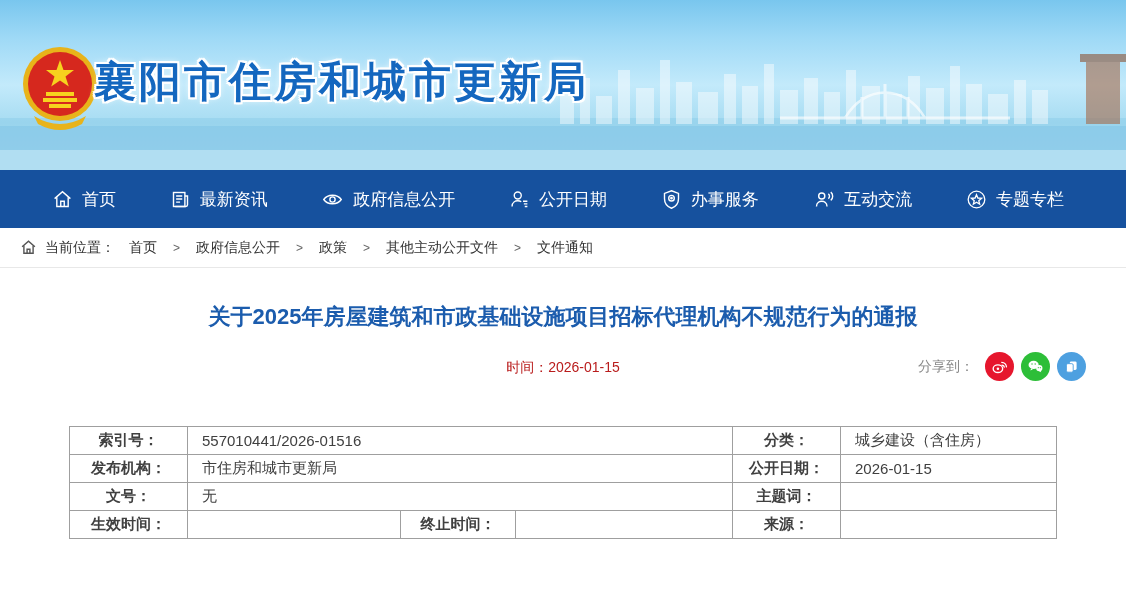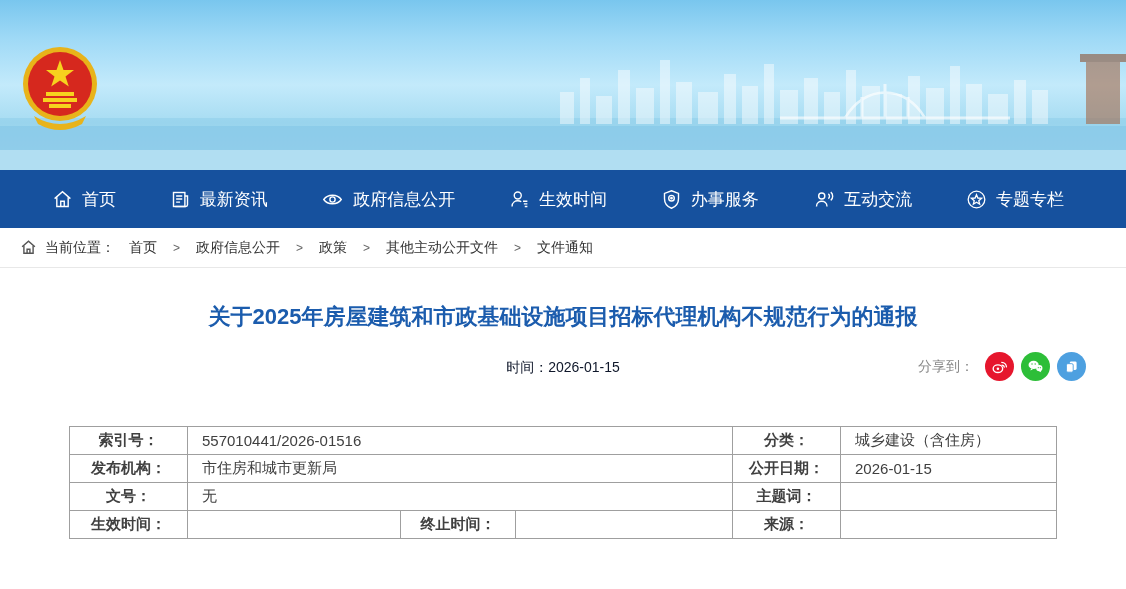--- a/index.html
+++ b/index.html
@@ -34,21 +34,21 @@
   }
   .crumb-home{display:flex;align-items:center;margin-right:8px;}
   .crumb-label{margin-right:14px;}
   .crumb-item{margin:0 0;cursor:pointer;}
   .crumb-sep{color:#666;margin:0 16px;font-size:12px;}
   
   .article-title{
     margin:34px 60px 0;text-align:center;font-size:22px;font-weight:bold;color:#1b5cad;
   }
   .meta-row{position:relative;margin-top:18px;height:34px;}
-  .meta-time{text-align:center;color:#0f172a;font-size:14px;line-height:34px;}
+  .meta-time{text-align:center;color:#b91c1c;font-size:14px;line-height:34px;}
   .share{position:absolute;right:40px;top:2px;display:flex;align-items:center;gap:7px;}
   .share-label{color:#888;font-size:14px;margin-right:4px;}
   .share-btn{width:29px;height:29px;border-radius:50%;display:flex;align-items:center;justify-content:center;cursor:pointer;}
   
   .info-table{
     border-collapse:collapse;margin:42px auto 0;table-layout:fixed;width:987px;
     font-size:15px;color:#404040;
   }
   .info-table td{
     border:1px solid #9f9f9f;height:27px;padding:0 8px;overflow:hidden;white-space:nowrap;
@@ -104,20 +104,21 @@
   <svg class="emblem" width="80" height="94" viewBox="0 0 80 94">
     <circle cx="40" cy="44" r="37" fill="#e8b31a"></circle>
     <circle cx="40" cy="44" r="32" fill="#d6281e"></circle>
     <path d="M14 76 Q40 92 66 76 L62 84 Q40 96 18 84 Z" fill="#e8b31a"></path>
     <polygon fill="#f7d21e" points="40,20 43.5,30 54,30 45.5,36.5 48.8,46.5 40,40.5 31.2,46.5 34.5,36.5 26,30 36.5,30"></polygon>
     <rect x="26" y="52" width="28" height="4" fill="#f7d21e"></rect>
     <rect x="23" y="58" width="34" height="4" fill="#f7d21e"></rect>
     <rect x="29" y="64" width="22" height="4" fill="#f7d21e"></rect>
   </svg>
 
+  <div class="site-title">襄阳市住房和城市更新局</div>
 </div>
 
 <div class="nav">
   <div class="nav-item">
     <span class="ico">
       <svg width="21" height="21" viewBox="0 0 24 24" fill="none" stroke="#fff" stroke-width="1.6">
           <path d="M3 11 L12 3 L21 11"></path>
           <path d="M5.5 9.5 V20 H18.5 V9.5"></path>
           <path d="M10 20 V14 H14 V20"></path>
         </svg>
@@ -144,21 +145,21 @@
     <span>政府信息公开</span>
   </div>
   <div class="nav-item">
     <span class="ico">
       <svg width="21" height="21" viewBox="0 0 24 24" fill="none" stroke="#fff" stroke-width="1.6">
           <circle cx="10" cy="7.5" r="4"></circle>
           <path d="M3.5 20 C3.5 15 7.5 13.5 10 13.5 C11.5 13.5 12.8 13.8 14 14.6"></path>
           <path d="M16 14 H21 M17 17 H21 M18 20 H21"></path>
         </svg>
     </span>
-    <span>生效时间</span>
+    <span>公开日期</span>
   </div>
   <div class="nav-item">
     <span class="ico">
       <svg width="21" height="21" viewBox="0 0 24 24" fill="none" stroke="#fff" stroke-width="1.6">
           <path d="M12 2 L20 5 V11 C20 16.5 16.5 20.2 12 22 C7.5 20.2 4 16.5 4 11 V5 Z"></path>
           <circle cx="12" cy="10.5" r="3.2"></circle>
           <circle cx="12" cy="10.5" r="0.8" fill="#fff"></circle>
         </svg>
     </span>
     <span>办事服务</span>

